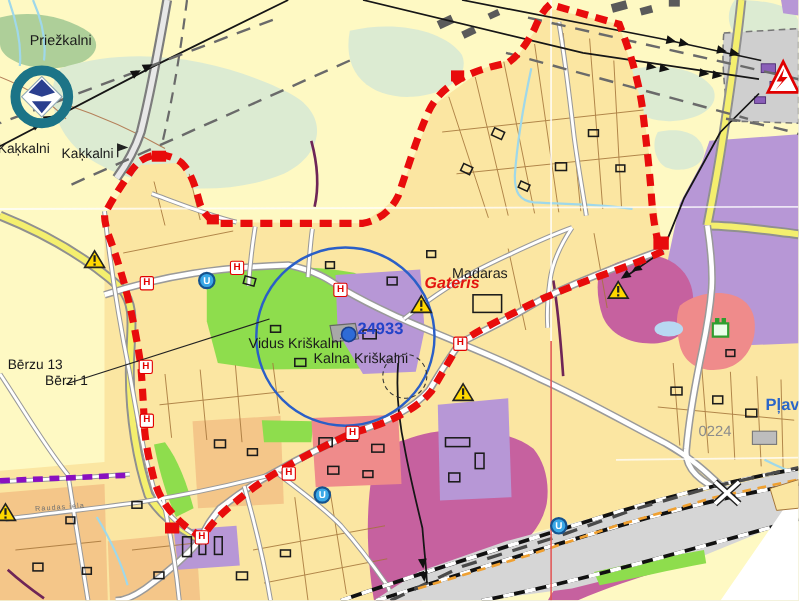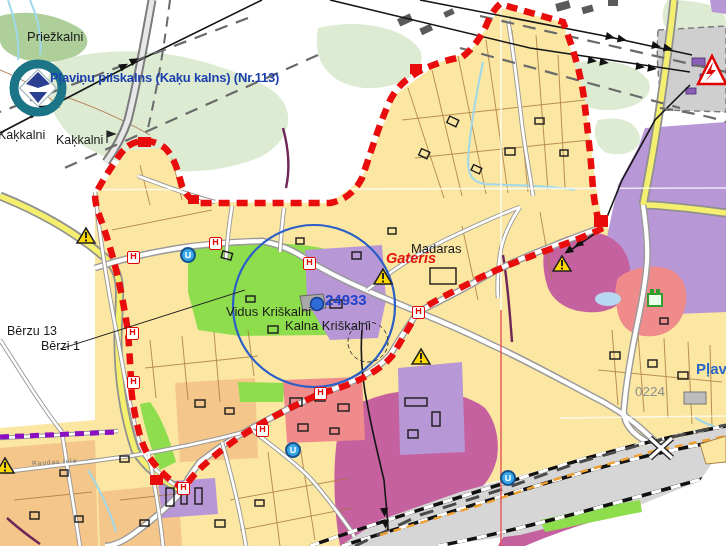--- a/index.html
+++ b/index.html
@@ -1,16 +1,16 @@
 <!DOCTYPE html>
 <html><head>
 <meta charset="utf-8">
 <style>
   html,body{margin:0;padding:0;background:#e9e9e9;}
-  #stage{position:relative;width:726px;height:546px;overflow:hidden;background:#ffffff;
+  #stage{position:relative;width:726px;height:546px;overflow:hidden;background:#fef9c3;
          font-family:"Liberation Sans",sans-serif;}
   #map-svg{position:absolute;left:0;top:0;}
   .lbl{position:absolute;white-space:nowrap;color:#1a1a1a;line-height:1;}
   .lbl.blue{color:#1c3fae;font-weight:bold;}
   .lbl.red{color:#e3140f;font-weight:bold;font-style:italic;}
   .lbl.num{color:#2443c9;font-weight:bold;}
   .lbl.gray{color:#8c8c8c;}
   .hstop{position:absolute;width:13px;height:13px;background:#fff;border:1.6px solid #e20000;
          box-sizing:border-box;color:#e20000;font-weight:bold;font-size:9px;line-height:9px;
          text-align:center;border-radius:2px;}
@@ -342,21 +342,20 @@
   <g>
     <use href="#warntri" transform="translate(86,236)"></use>
     <use href="#warntri" transform="translate(383,277)"></use>
     <use href="#warntri" transform="translate(421,357)"></use>
     <use href="#warntri" transform="translate(5,466)"></use>
     <use href="#warntri" transform="translate(562,264)"></use>
   </g>
 </svg>
 
 <div class="lbl" style="left:27px;top:30px;font-size:13px;">Priežkalni</div>
-<div class="lbl blue" style="left:50px;top:71px;font-size:13px;letter-spacing:-0.2px;">Pļaviņu pilskalns (Kaķu kalns) (Nr.113)</div>
 <div class="lbl" style="left:-2px;top:129px;font-size:12.5px;">Kaķkalni</div>
 <div class="lbl" style="left:56px;top:134px;font-size:12.5px;">Kaķkalni</div>
 <div class="lbl" style="left:411px;top:242px;font-size:13px;">Madaras</div>
 <div class="lbl red" style="left:386px;top:251px;font-size:14.5px;">Gateris</div>
 <div class="lbl num" style="left:325px;top:276px;font-size:15px;margin-top:16px;">24933</div>
 <div class="lbl" style="left:285px;top:287px;font-size:13px;margin-top:32px;">Kalna Kriškalni</div>
 <div class="lbl" style="left:226px;top:305px;font-size:13px;">Vidus Kriškalni</div>
 <div class="lbl" style="left:7px;top:325px;font-size:12.5px;">Bērzu 13</div>
 <div class="lbl" style="left:41px;top:340px;font-size:12.5px;">Bērzi 1</div>
 <div class="lbl" style="left:696px;top:361px;font-size:15px;color:#2b66c9;font-weight:bold;">Pļav</div>

